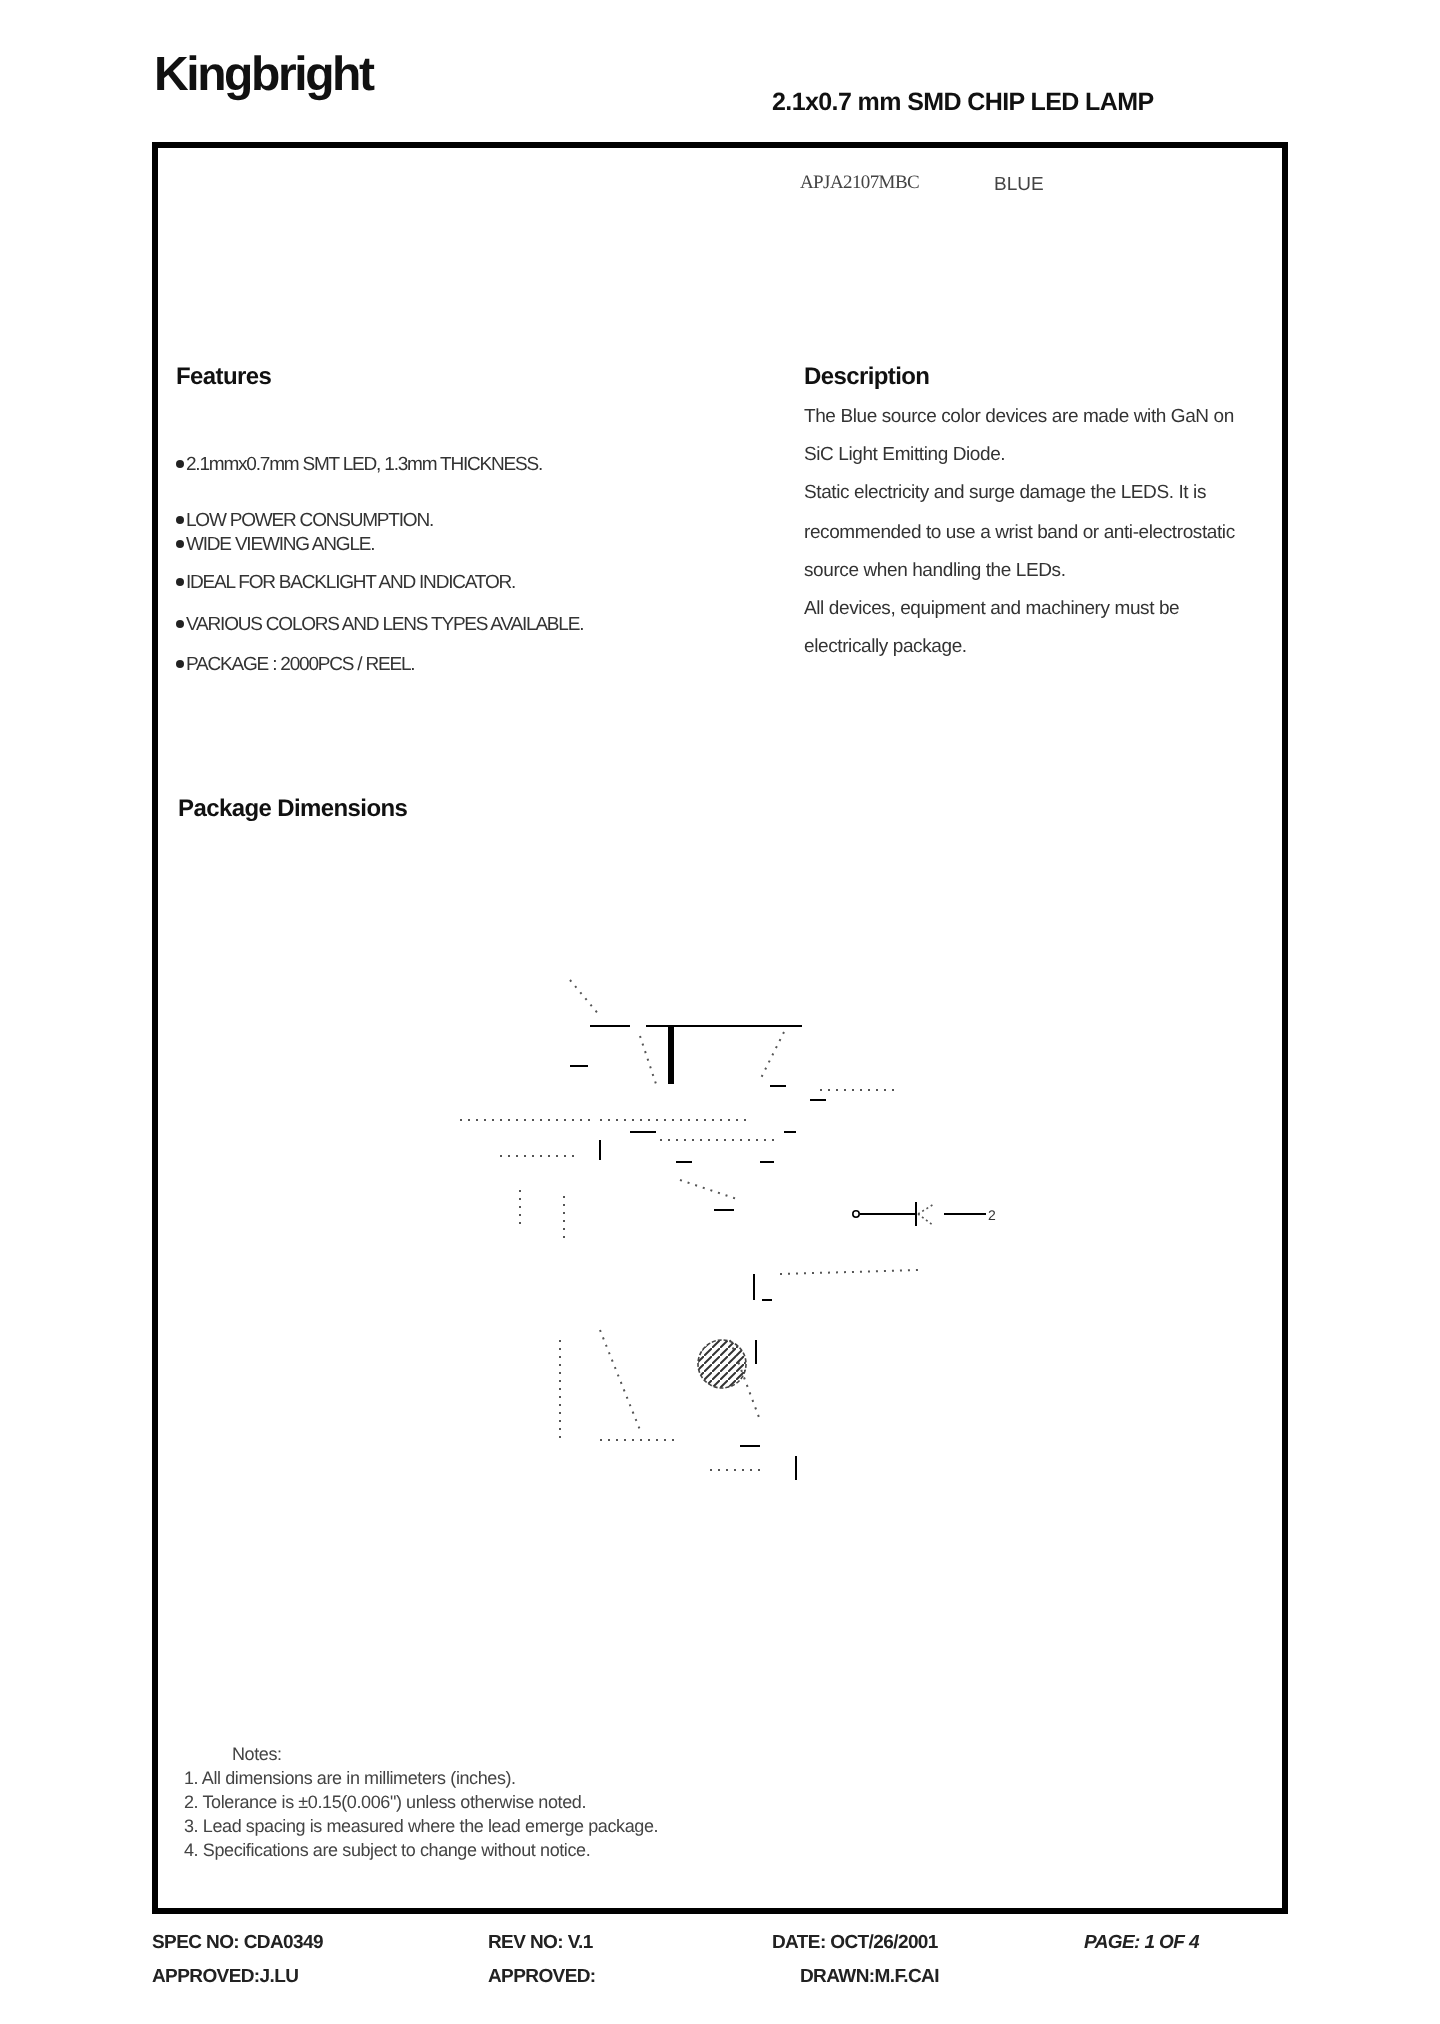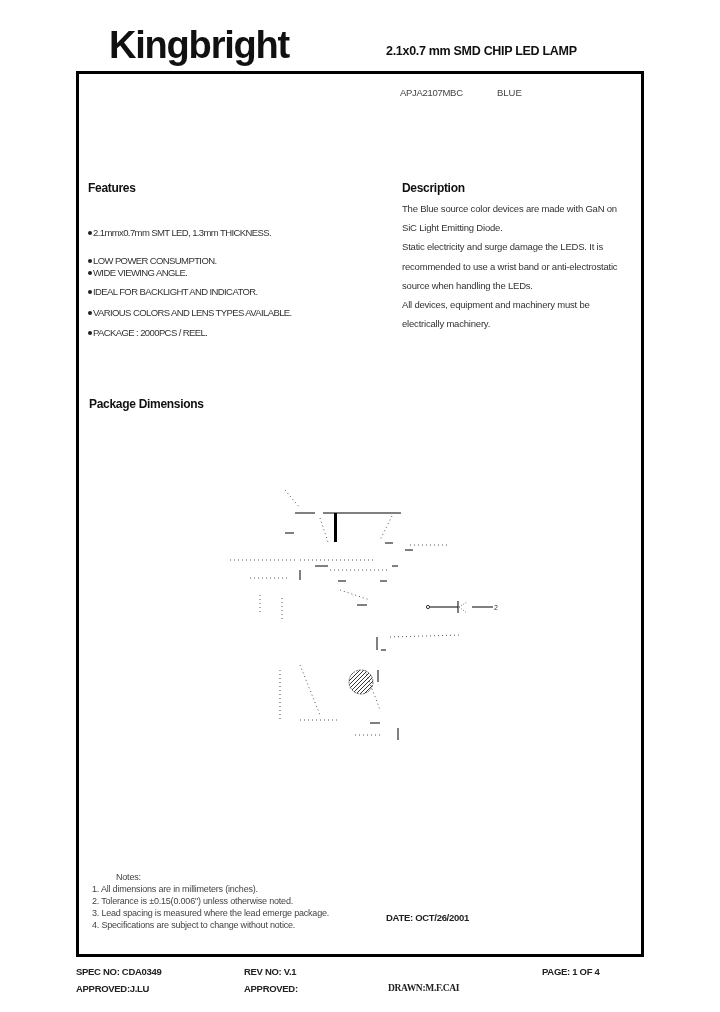--- a/index.html
+++ b/index.html
@@ -1,20 +1,20 @@
 <!DOCTYPE html>
 <html><head>
   <meta charset="utf-8">
   <style>
     html, body { margin: 0; padding: 0; background: #ffffff; }
     body { width: 720px; height: 1012px; position: relative; overflow: hidden; font-family: "Liberation Sans", sans-serif; color: #111; }
-    .logo { position: absolute; left: 77px; top: 24px; font-family: "Liberation Sans", sans-serif; font-weight: 700; font-size: 38px; letter-spacing: -1.2px; color: #111; margin-left: 32px; }
+    .logo { position: absolute; left: 77px; top: 24px; font-family: "Liberation Sans", sans-serif; font-weight: 700; font-size: 24px; letter-spacing: -1.2px; color: #111; }
     .doc-title { position: absolute; left: 386px; top: 44px; font-size: 12.5px; font-weight: 700; letter-spacing: -0.3px; }
     .frame { position: absolute; left: 76px; top: 71px; width: 562px; height: 880px; border: 3px solid #000; }
-    .part-no { position: absolute; left: 400px; top: 87px; font-size: 9.5px; color: #444; letter-spacing: -0.3px; }
+    .part-no { position: absolute; left: 400px; top: 87px; font-size: 9.5px; color: #444; letter-spacing: -0.3px; font-family: Liberation Serif, serif; }
     .part-color { position: absolute; left: 497px; top: 87px; font-size: 9.5px; color: #444; }
     .h { position: absolute; font-size: 12px; font-weight: 700; letter-spacing: -0.3px; }
     .feat { position: absolute; left: 88px; font-size: 9.5px; color: #333; letter-spacing: -0.6px; margin-top: 24px; }
     .feat .dot { display: inline-block; width: 4px; height: 4px; border-radius: 50%; background: #222; margin-right: 1px; vertical-align: middle; }
     .desc { position: absolute; left: 402px; font-size: 9.5px; color: #333; letter-spacing: -0.2px; }
     .notes { position: absolute; left: 92px; font-size: 9px; color: #444; letter-spacing: -0.2px; }
     .foot { position: absolute; font-size: 9.5px; font-weight: 700; color: #222; letter-spacing: -0.3px; }
     .drawing { position: absolute; left: 220px; top: 470px; }
   </style>
 </head>
@@ -36,21 +36,21 @@
 <div class="feat" style="top:283px;"><span class="dot"></span><span>VARIOUS COLORS AND LENS TYPES AVAILABLE.</span></div>
 <div class="feat" style="top:303px;"><span class="dot"></span><span>PACKAGE : 2000PCS / REEL.</span></div>
 
 <div class="h" style="left:402px; top:181px;">Description</div>
 <div class="desc" style="top:203px;">The Blue source color devices are made with GaN on</div>
 <div class="desc" style="top:222px;">SiC Light Emitting Diode.</div>
 <div class="desc" style="top:241px;">Static electricity and surge damage the LEDS. It is</div>
 <div class="desc" style="top:261px;">recommended to use a wrist band or anti-electrostatic</div>
 <div class="desc" style="top:280px;">source when handling the LEDs.</div>
 <div class="desc" style="top:299px;">All devices, equipment and machinery  must be</div>
-<div class="desc" style="top:318px;">electrically machinery.</div>
+<div class="desc" style="top:318px;">electrically package.</div>
 
 <div class="h" style="left:89px; top:397px;">Package Dimensions</div>
 
 <svg class="drawing" width="300" height="290" viewBox="0 0 300 290">
   <g stroke="#000" fill="none" stroke-width="1">
 
     <line x1="75" y1="43" x2="95" y2="43"></line>
     <line x1="103" y1="43" x2="181" y2="43"></line>
 
     <rect x="114" y="43" width="3" height="29" fill="#000" stroke="none"></rect>
@@ -112,17 +112,17 @@
 </svg>
 
 <div class="notes" style="top:872px;padding-left:24px;">Notes:</div>
 <div class="notes" style="top:884px;">1. All dimensions are in millimeters (inches).</div>
 <div class="notes" style="top:896px;">2. Tolerance is ±0.15(0.006") unless otherwise noted.</div>
 <div class="notes" style="top:908px;">3. Lead spacing is measured where the lead emerge package.</div>
 <div class="notes" style="top:920px;">4. Specifications are subject  to change without notice.</div>
 
 <div class="foot" style="left:76px; top:966px;text-align:right;">SPEC NO: CDA0349</div>
 <div class="foot" style="left:244px; top:966px;">REV NO: V.1</div>
-<div class="foot" style="left:386px; top:912px;">DATE: OCT/26/2001</div>
-<div class="foot" style="left:542px; top:966px;">PAGE:  1 OF 4</div>
+<div class="foot" style="left:386px; top:966px;">DATE: OCT/26/2001</div>
+<div class="foot" style="left:542px; top:966px;font-style:italic;">PAGE:  1 OF 4</div>
 <div class="foot" style="left:76px; top:983px;">APPROVED:J.LU</div>
 <div class="foot" style="left:244px; top:983px;">APPROVED:</div>
-<div class="foot" style="left:388px; top:983px;font-family:Liberation Serif, serif;">DRAWN:M.F.CAI</div>
+<div class="foot" style="left:400px; top:983px;">DRAWN:M.F.CAI</div>
 
 </body></html>

